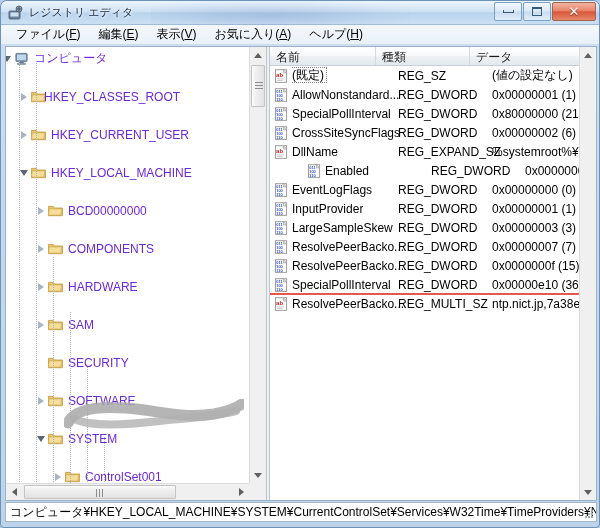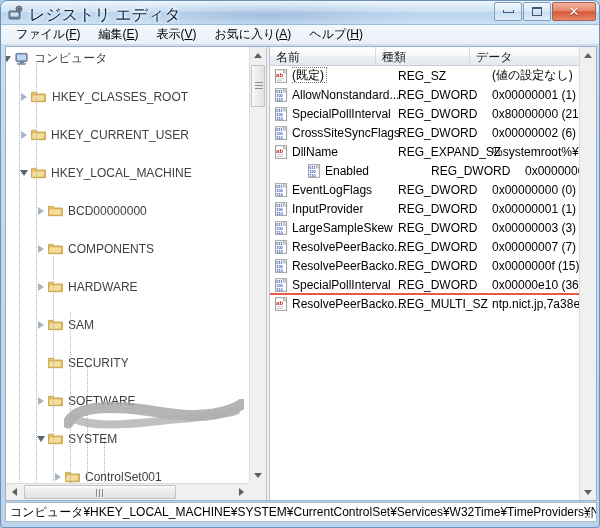--- a/index.html
+++ b/index.html
@@ -39,21 +39,21 @@
     position: absolute; top: 0; left: 150px; width: 260px; height: 24px;
     background: radial-gradient(ellipse at 45% 60%, rgba(120,150,195,0.35) 0%, rgba(150,180,215,0.12) 55%, rgba(255,255,255,0) 80%);
     pointer-events: none;
   }
   #app-icon {
     position: absolute; left: 7px; top: 4px;
     width: 16px; height: 16px;
   }
   #title-text {
     position: absolute; left: 28px; top: 4px;
-    font-size: 16px; color: #12263c;
+    font-size: 11px; color: #12263c;
     text-shadow: 0 0 4px rgba(255,255,255,0.95), 0 0 3px rgba(255,255,255,0.9);
     white-space: nowrap;
   }
   .win-btns { position: absolute; right: 3px; top: 1px; display: flex; gap: 1px; }
   .win-btn {
     width: 28px; height: 19px;
     border: 1px solid #7d9fc0;
     border-radius: 2px;
     background: linear-gradient(180deg,#f2f8fd 0%, #dbe9f7 48%, #c7dcf0 52%, #e2eefa 100%);
     display: flex; align-items: center; justify-content: center;
@@ -109,21 +109,21 @@
     left: 0; top: 0; right: 18px; bottom: 17px;
     overflow: hidden;
     padding-top: 2px;
   }
   .tnode {
     position: relative;
     height: 19px;
     display: flex; align-items: center;
     white-space: nowrap;
     font-size: 12px;
-    color: #404040;
+    color: #6d28d9;
     cursor: default;
   }
   .tnode .expander {
     position: absolute;
     width: 10px; height: 10px;
     display: flex; align-items: center; justify-content: center;
   }
   .exp-open {
     width: 0; height: 0;
     border-style: solid;
@@ -328,21 +328,21 @@
           <div class="tnode" style="top: 19px;">
             <div class="expander" style="left: 13px;">
               <div style="width: 0px; height: 0px; border-style: solid; border-width: 4px 0px 4px 6px; border-color: transparent transparent transparent rgb(255, 255, 255); position: relative;">
                 <div style="position: absolute; left: -6px; top: -4px; width: 0px; height: 0px; border-style: solid; border-width: 4px 0px 4px 6px; border-color: transparent transparent transparent rgb(169, 180, 191);"></div>
               </div>
             </div>
             <div class="folder" style="left: 25px; top: 3px;"><svg viewBox="0 0 16 14" class="">
                 <path d="M0.5 2.5 L5.5 2.5 L7 4.2 L15.5 4.2 L15.5 12.5 L0.5 12.5 Z" fill="#e9c36a" stroke="#b99033" stroke-width="0.7"></path>
                 <path d="M1.2 5.2 L14.8 5.2 L13.6 11.8 L0.6 11.8 Z" fill="#f7dd9a" stroke="#c7a044" stroke-width="0.6"></path>
               </svg></div>
-            <div class="tlabel" style="left: 46px;"><span class="tlabel-box">HKEY_CLASSES_ROOT</span></div>
+            <div class="tlabel" style="left: 38px;"><span class="tlabel-box">HKEY_CLASSES_ROOT</span></div>
           </div>
           <div class="tnode" style="top: 38px;">
             <div class="expander" style="left: 13px;">
               <div style="width: 0px; height: 0px; border-style: solid; border-width: 4px 0px 4px 6px; border-color: transparent transparent transparent rgb(255, 255, 255); position: relative;">
                 <div style="position: absolute; left: -6px; top: -4px; width: 0px; height: 0px; border-style: solid; border-width: 4px 0px 4px 6px; border-color: transparent transparent transparent rgb(169, 180, 191);"></div>
               </div>
             </div>
             <div class="folder" style="left: 25px; top: 3px;"><svg viewBox="0 0 16 14" class="">
                 <path d="M0.5 2.5 L5.5 2.5 L7 4.2 L15.5 4.2 L15.5 12.5 L0.5 12.5 Z" fill="#e9c36a" stroke="#b99033" stroke-width="0.7"></path>
                 <path d="M1.2 5.2 L14.8 5.2 L13.6 11.8 L0.6 11.8 Z" fill="#f7dd9a" stroke="#c7a044" stroke-width="0.6"></path>

